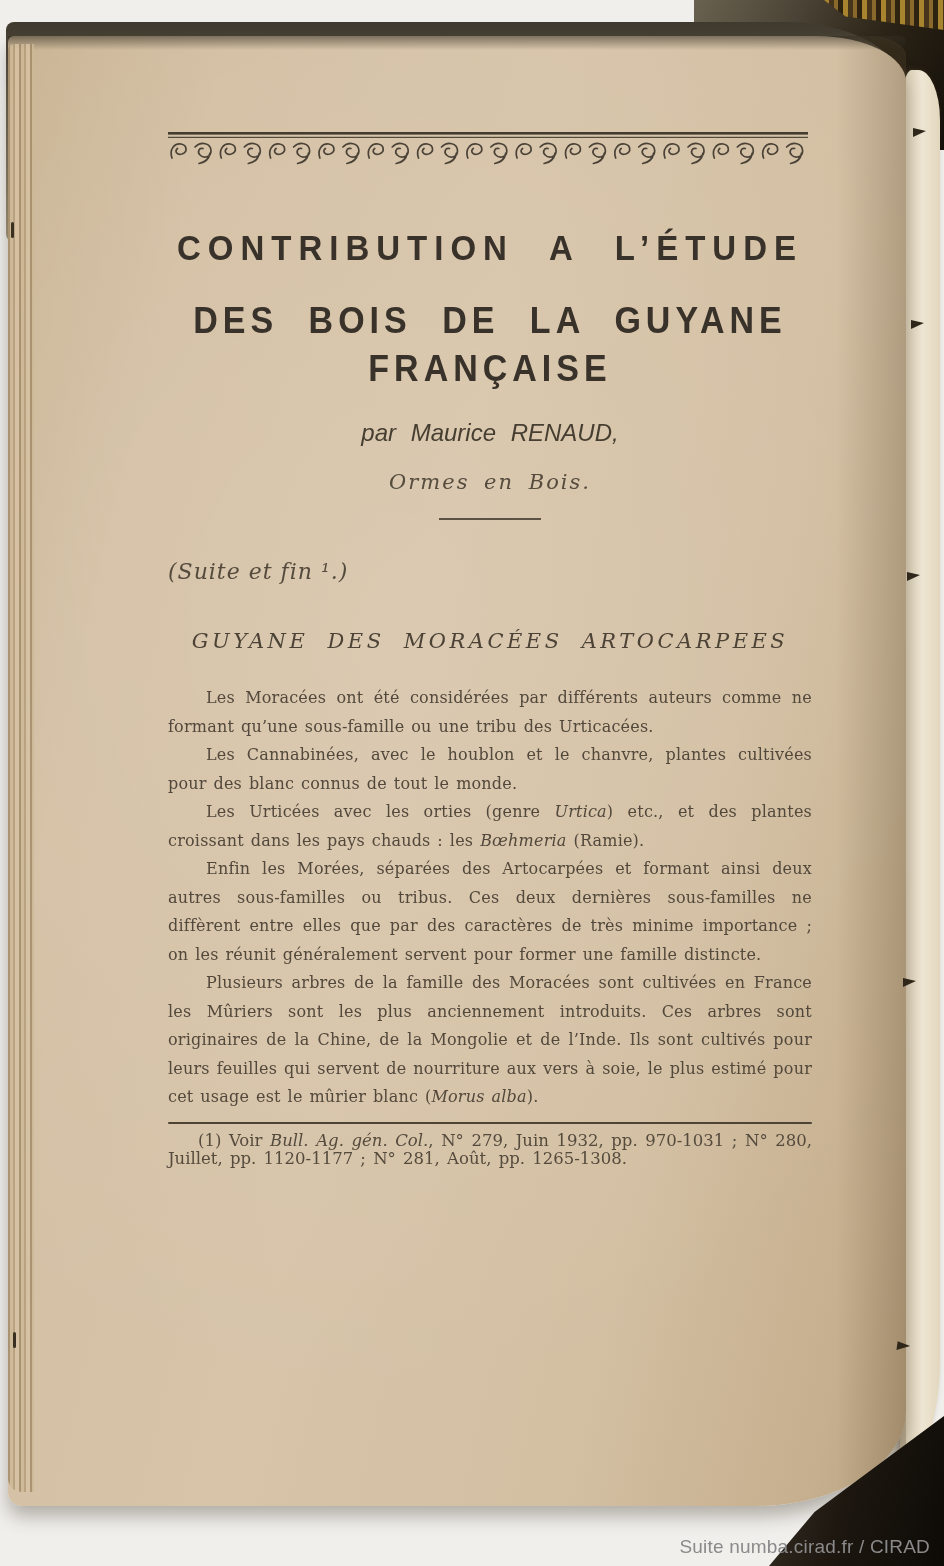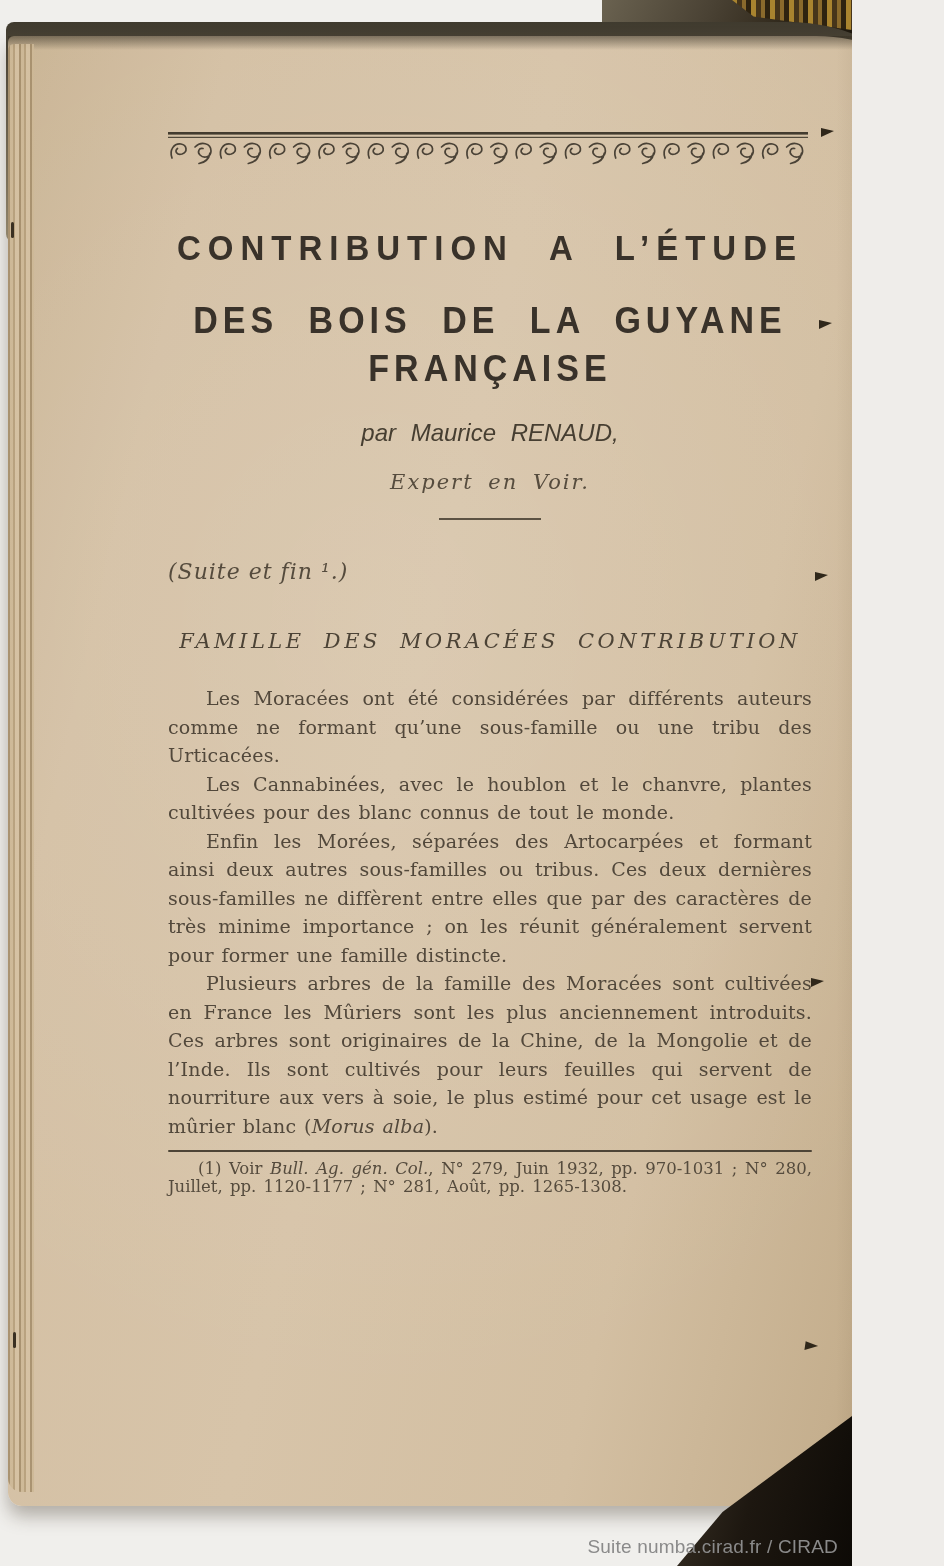--- a/index.html
+++ b/index.html
@@ -1,19 +1,19 @@
 <!DOCTYPE html>
 <html><head>
 <meta charset="utf-8">
 <style>
   * { margin:0; padding:0; box-sizing:border-box; }
   html,body { width:944px; height:1566px; }
   body { font-family:"DejaVu Serif", serif; background:#efedea; overflow:hidden; }
 
-  .scan { position:relative; width:852px; height:1566px; background:#f0efec; overflow:hidden; }
+  .scan { position:relative; width:944px; height:1566px; background:#f0efec; overflow:hidden; }
 
   
   .cover-tr { position:absolute; top:0; right:0; width:250px; height:150px;
     background:linear-gradient(115deg,#6a6250 0%,#4a4234 35%,#2b2316 65%,#14100a 100%);
     clip-path:polygon(0 0,100% 0,100% 100%,58% 100%,22% 42%,0 18%); }
   .headband { position:absolute; top:0; right:0; width:120px; height:30px;
     background:repeating-linear-gradient(90deg,#a9842f 0 5px,#46351a 5px 10px,#8a6a2c 10px 14px,#2e2310 14px 19px);
     clip-path:polygon(0 0,100% 0,100% 100%,18% 55%); }
 
   
@@ -75,21 +75,21 @@
 
   .mid-rule { margin:22px auto 0; width:102px; height:2px; background:#5c5243; }
 
   .suite { margin-top:36px; font-style:italic; font-size:22px; line-height:32px;
     letter-spacing:1px; color:#554b3d; }
 
   .section-heading { margin-top:38px; text-align:center; font-style:italic; font-size:21px;
     line-height:30px; letter-spacing:3.5px; word-spacing:9px; color:#4c4336; }
 
   .body-paragraphs { margin-top:28px; }
-  .body-paragraphs p { font-size:19px; line-height:28.5px; text-align:justify;
+  .body-paragraphs p { font-size:16px; line-height:28.5px; text-align:justify;
     text-indent:38px; letter-spacing:.2px; word-spacing:1.6px; color:#52483b; }
   .body-paragraphs em, .footnote em { font-style:italic; }
 
   .footnote-rule { margin-top:10px; width:644px; height:2px; background:#4d4436; border-radius:2px; }
   .footnote { margin-top:8px; font-size:16.5px; line-height:18px; text-align:justify;
     text-indent:30px; color:#554b3d; word-spacing:2px; }
 </style>
 </head>
 <body>
 
@@ -126,31 +126,32 @@
             <use href="#curl" x="493" y="2"></use>
             <use href="#curl" x="542.3" y="2"></use>
             <use href="#curl" x="591.5999999999999" y="2"></use>
           </g>
       </svg>
 
       <div class="title title1">CONTRIBUTION A L’ÉTUDE</div>
       <div class="title title2">DES BOIS DE LA GUYANE FRANÇAISE</div>
 
       <div class="byline">par Maurice RENAUD,</div>
-      <div class="role">Expert en Voir.</div>
+      <div class="role">Ormes en Bois.</div>
 
       <div class="mid-rule"></div>
 
       <div class="suite">(Suite et fin ¹.)</div>
 
-      <div class="section-heading">FAMILLE DES MORACÉES CONTRIBUTION</div>
+      <div class="section-heading">GUYANE DES MORACÉES ARTOCARPEES</div>
 
       <div class="body-paragraphs">
           <p><span>Les Moracées ont été considérées par différents auteurs comme ne formant qu’une sous-famille ou une tribu des Urticacées.</span></p>
           <p><span>Les Cannabinées, avec le houblon et le chanvre, plantes cultivées pour des blanc connus de tout le monde.</span></p>
+          <p><span>Les Urticées avec les orties (genre </span><em>Urtica</em><span>) etc., et des plantes croissant dans les pays chauds : les </span><em>Bœhmeria</em><span> (Ramie).</span></p>
           <p><span>Enfin les Morées, séparées des Artocarpées et formant ainsi deux autres sous-familles ou tribus. Ces deux dernières sous-familles ne diffèrent entre elles que par des caractères de très minime importance ; on les réunit généralement servent pour former une famille distincte.</span></p>
           <p><span>Plusieurs arbres de la famille des Moracées sont cultivées en France les Mûriers sont les plus anciennement introduits. Ces arbres sont originaires de la Chine, de la Mongolie et de l’Inde. Ils sont cultivés pour leurs feuilles qui servent de nourriture aux vers à soie, le plus estimé pour cet usage est le mûrier blanc (</span><em>Morus alba</em><span>).</span></p>
         </div>
 
       <div class="footnote-rule"></div>
       <div class="footnote"><span>(1) Voir </span><em>Bull. Ag. gén. Col.</em><span>, N° 279, Juin 1932, pp. 970-1031 ; N° 280, Juillet, pp. 1120-1177 ; N° 281, Août, pp. 1265-1308.</span></div>
 
     </div>
   </div>
 

